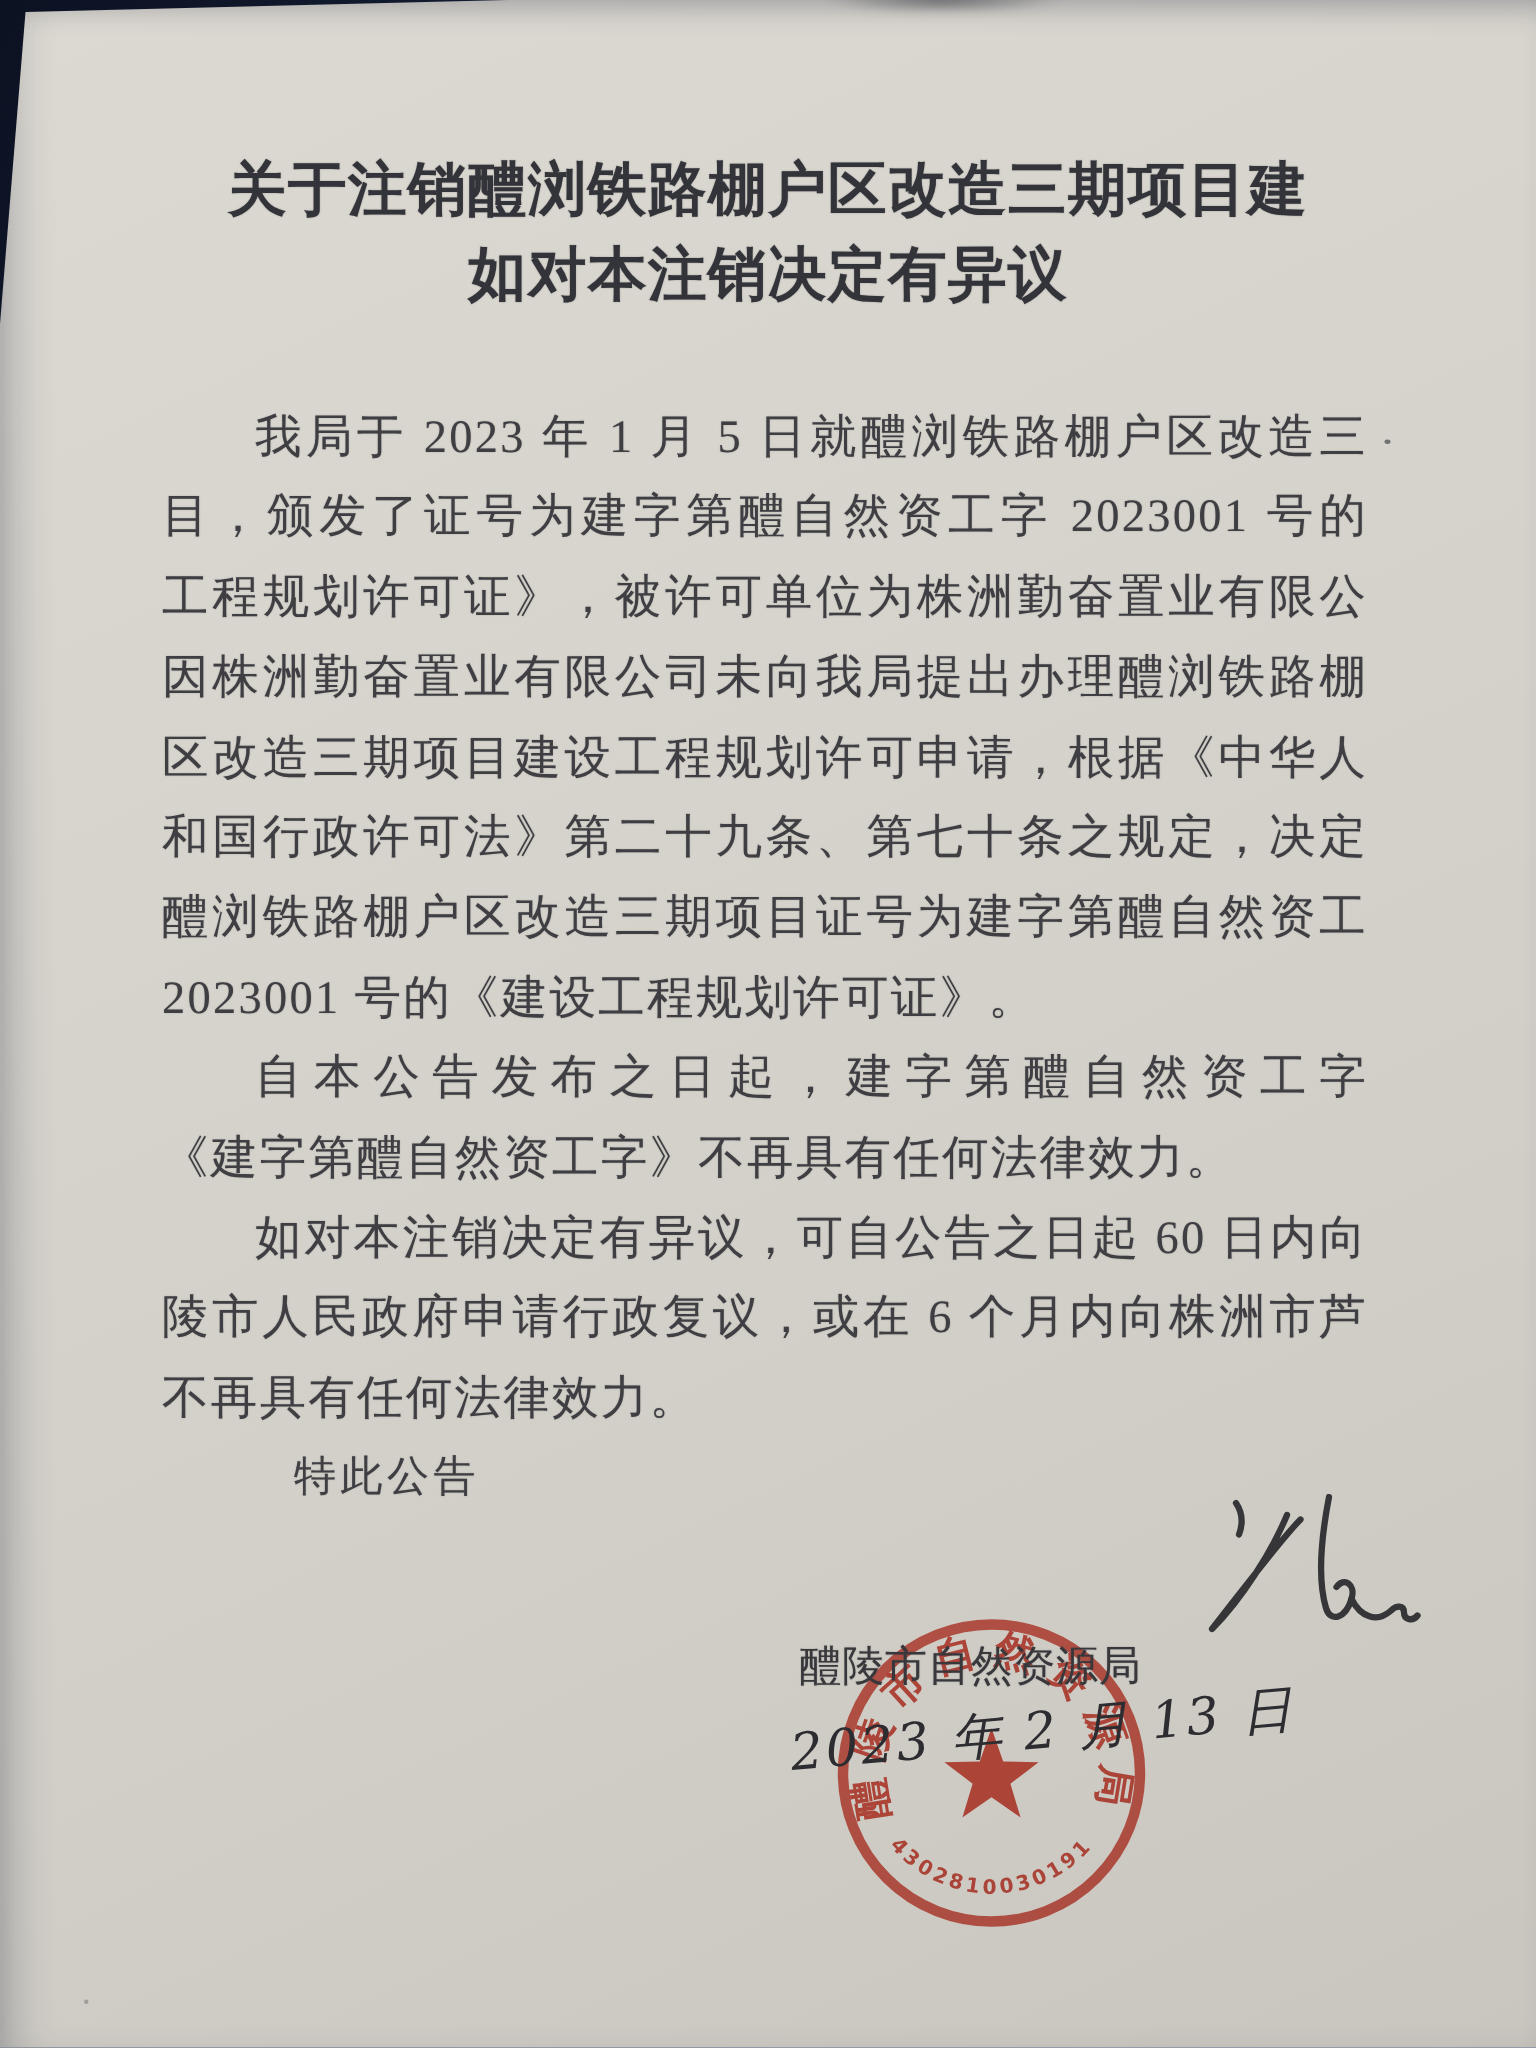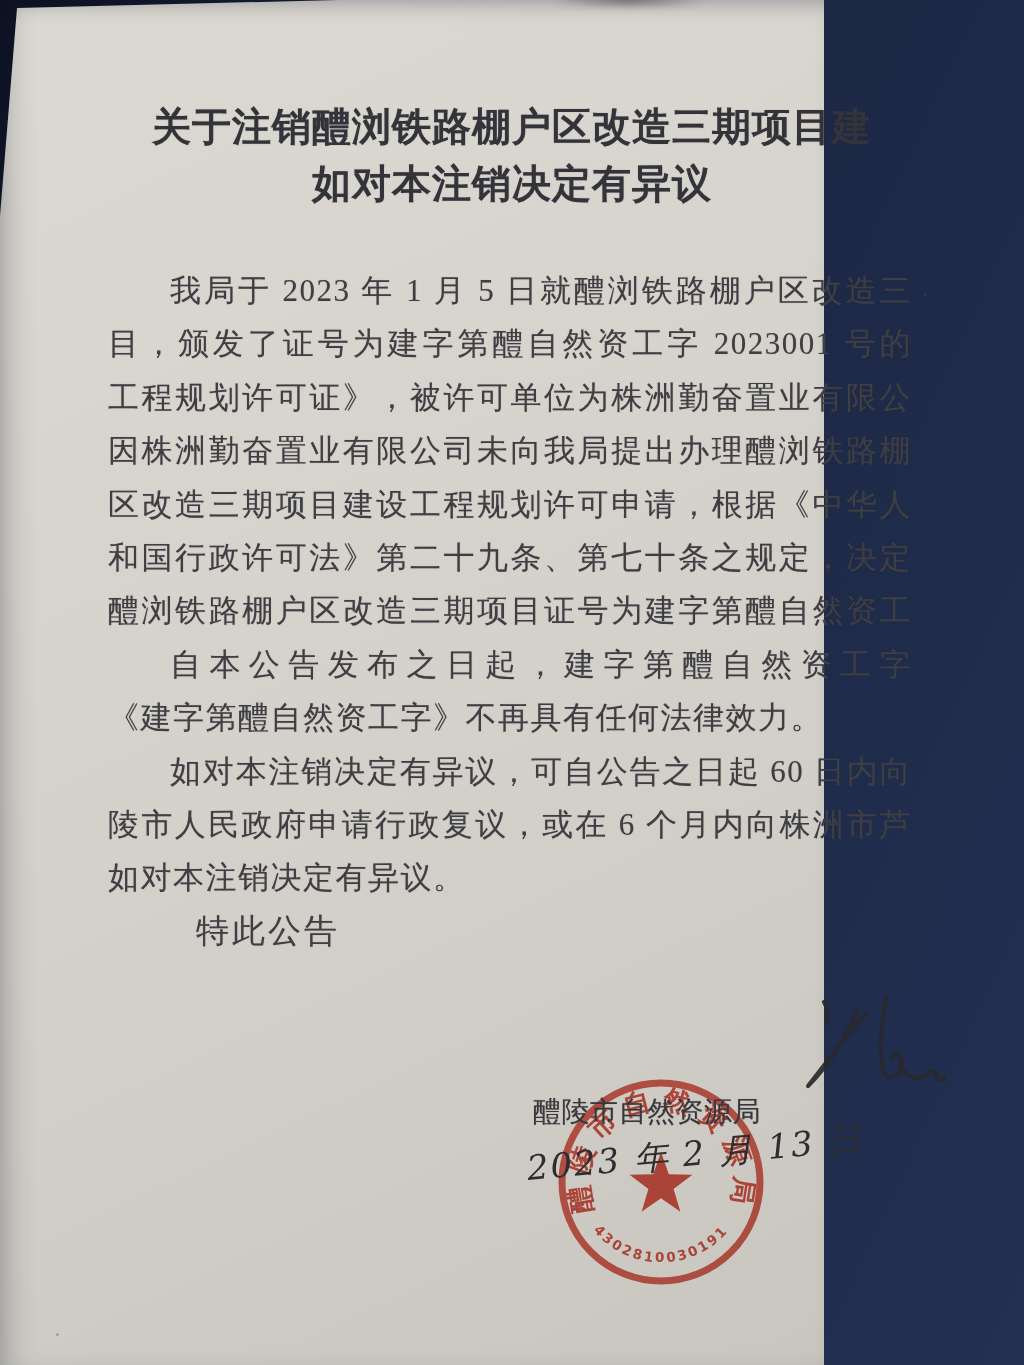--- a/index.html
+++ b/index.html
@@ -3,21 +3,21 @@
 <meta charset="utf-8">
 <style>
   html,body{margin:0;padding:0;}
   body{
     width:1024px;height:1365px;position:relative;overflow:hidden;
     background:linear-gradient(115deg,#0c1222 0%,#1b2742 45%,#233053 100%);
     font-family:"Liberation Serif","DejaVu Serif",serif;
   }
   
   .paper{
-    position:absolute;left:0;top:0;width:824px;height:1365px;
+    position:absolute;left:0;top:0;width:1024px;height:1365px;
     clip-path:polygon(17px 8px,338px 0px,1024px 0px,1024px 1365px,0px 1365px,0px 216px);
     background:linear-gradient(155deg,#dcd9d2 0%,#d7d4cd 35%,#d2cfc8 65%,#c9c6bf 100%);
     box-shadow:inset 22px 0 30px -16px rgba(35,42,62,.30),
                inset 0 16px 22px -14px rgba(35,42,62,.33);
   }
   .edge-smudge{
     position:absolute;left:548px;top:-9px;width:160px;height:18px;border-radius:50%;
     background:radial-gradient(ellipse at center,rgba(45,48,56,.55) 0%,rgba(45,48,56,0) 70%);
     filter:blur(3px);
   }
@@ -36,21 +36,21 @@
     color:#3e3e43;font-size:31px;
     text-shadow:0 0 1px rgba(62,62,67,.35);
   }
   .body-line{
     height:53.4px;line-height:53.4px;white-space:nowrap;
     text-align:justify;letter-spacing:1.5px;
   }
   .body-line.fill{text-align-last:justify;-moz-text-align-last:justify;text-justify:inter-character;white-space:normal;overflow:hidden;}
   .body-line.end{text-align-last:left;}
   .body-line.indent{text-indent:62px;}
-  .body-line.indent-wide{text-indent:88px;letter-spacing:3px;font-size:33px;}
+  .body-line.indent-wide{text-indent:88px;letter-spacing:3px;font-size:28px;}
 
   .issuer-line{
     position:absolute;left:533px;top:1096px;width:260px;
     color:#37373c;font-size:28px;letter-spacing:0.5px;line-height:32px;white-space:nowrap;
     text-shadow:0 0 1px rgba(55,55,60,.4);z-index:3;
   }
   .date-line{
     position:absolute;left:527px;top:1146px;width:260px;z-index:3;
     color:#2c2c31;font-size:34px;font-style:italic;letter-spacing:2px;white-space:nowrap;
     transform:rotate(-5deg);transform-origin:left center;
@@ -75,25 +75,26 @@
   </div>
 
   <div class="body-block">
       <div class="body-line fill indent">我局于 2023 年 1 月 5 日就醴浏铁路棚户区改造三期项</div>
       <div class="body-line fill">目，颁发了证号为建字第醴自然资工字 2023001 号的《建设</div>
       <div class="body-line fill">工程规划许可证》，被许可单位为株洲勤奋置业有限公司。</div>
       <div class="body-line fill">因株洲勤奋置业有限公司未向我局提出办理醴浏铁路棚户</div>
       <div class="body-line fill">区改造三期项目建设工程规划许可申请，根据《中华人民共</div>
       <div class="body-line fill">和国行政许可法》第二十九条、第七十条之规定，决定注销</div>
       <div class="body-line fill">醴浏铁路棚户区改造三期项目证号为建字第醴自然资工字</div>
+      <div class="body-line end">2023001 号的《建设工程规划许可证》。</div>
       <div class="body-line fill indent">自本公告发布之日起，建字第醴自然资工字 2023001 号</div>
       <div class="body-line end">《建字第醴自然资工字》不再具有任何法律效力。</div>
       <div class="body-line fill indent">如对本注销决定有异议，可自公告之日起 60 日内向醴</div>
       <div class="body-line fill">陵市人民政府申请行政复议，或在 6 个月内向株洲市芦淞区</div>
-      <div class="body-line end">如对本注销决定有异议。</div>
+      <div class="body-line end">不再具有任何法律效力。</div>
       <div class="body-line end indent-wide">特此公告</div>
     </div>
 
   <div class="issuer-line">醴陵市自然资源局</div>
   <div class="date-line">2023 年 2 月 13 日</div>
 
   <svg class="seal" viewBox="0 0 220 220">
     <g stroke="#cd3425" fill="#cd3425" opacity="0.9">
       <circle cx="110" cy="110" r="99" fill="none" stroke-width="7" opacity="0.92"></circle>
       <polygon stroke="none" points="110,80 117.8,102.3 141.4,102.8 122.6,117.1 129.4,139.7 110,126.2 90.6,139.7 97.4,117.1 78.6,102.8 102.2,102.3"></polygon>

